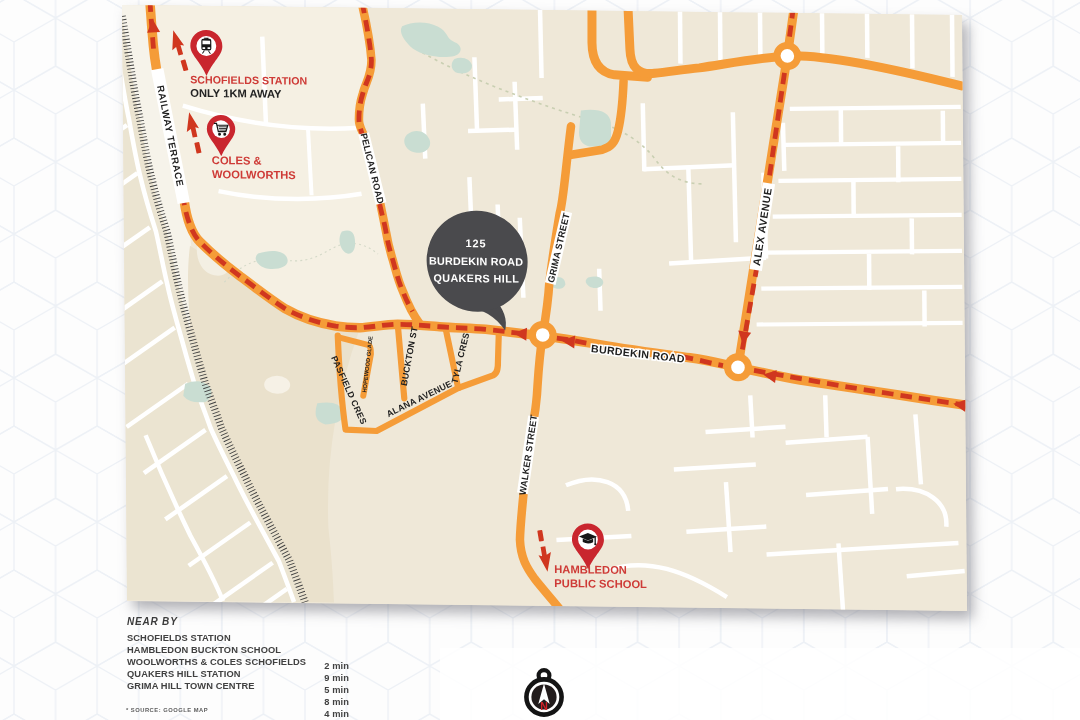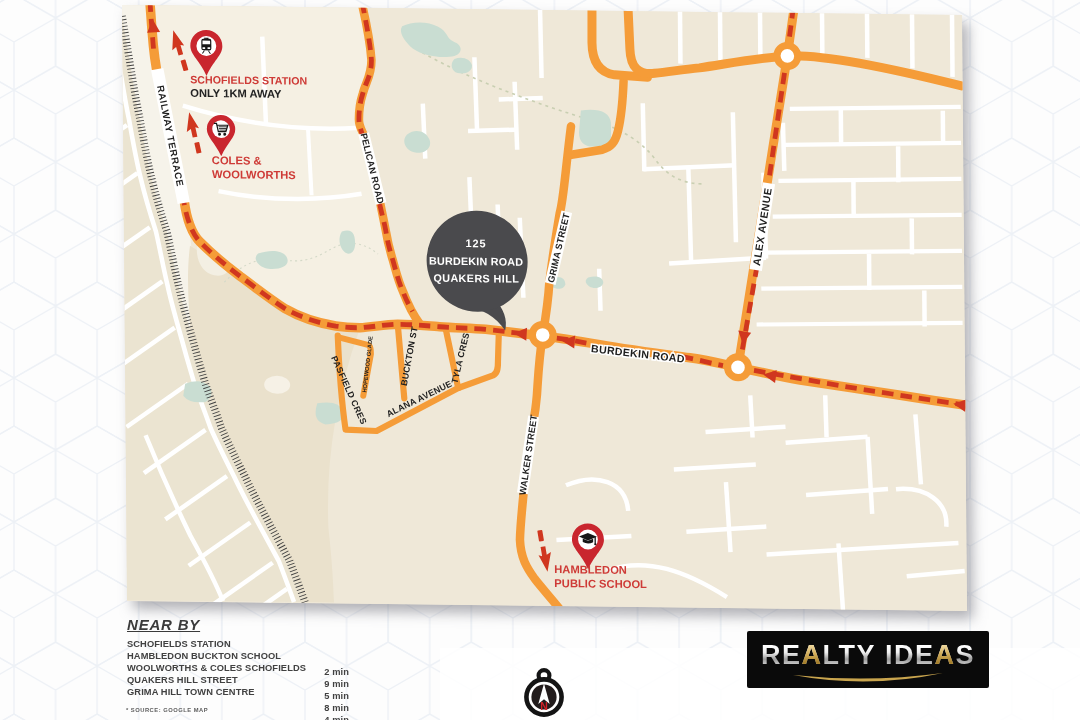--- a/index.html
+++ b/index.html
@@ -3,21 +3,21 @@
 <meta charset="utf-8">
 <style>
   html,body{margin:0;padding:0;width:1080px;height:720px;overflow:hidden;background:#fefefe;
     font-family:"Liberation Sans", sans-serif;}
   #page{position:relative;width:1080px;height:720px;overflow:hidden;}
   #hexbg{position:absolute;left:0;top:0;}
   #map{position:absolute;left:122px;top:5px;width:840px;height:596px;overflow:hidden;
     transform:matrix(1,0.0119,0.0084,1,0,0);transform-origin:0 0;
     background:#f0e9da;box-shadow:6px 8px 13px rgba(115,115,124,0.55);}
   #nearby{position:absolute;left:127px;top:616px;width:240px;color:#3c3c3c;}
-  #nearby h3{font-style:italic;font-weight:bold;font-size:15px;letter-spacing:0.8px;margin:0 0 6px 0;color:#3b3b3b;text-decoration:underline;}
+  #nearby h3{font-style:italic;font-weight:bold;font-size:10px;letter-spacing:0.8px;margin:0 0 6px 0;color:#3b3b3b;}
   .row{position:relative;width:222px;height:12.1px;font-size:9.3px;font-weight:bold;letter-spacing:0.1px;color:#414141;white-space:nowrap;}
   .row .min{position:absolute;right:0;top:0;margin-top:28px;}
   #src{position:absolute;left:126px;top:707px;font-size:5.8px;letter-spacing:0.5px;color:#5c5c5c;font-weight:bold;}
   #logo{position:absolute;left:747px;top:631px;width:242px;height:57px;background:#0a0a0a;border-radius:2px;}
   #logotext{position:absolute;left:0;top:9px;width:242px;text-align:center;font-size:27px;font-weight:bold;letter-spacing:1.5px;
     background:linear-gradient(180deg,#ffffff 18%,#efefef 40%,#9b9b9b 62%,#d8d8d8 85%);
     -webkit-background-clip:text;background-clip:text;color:transparent;}
   #logotext .ga{background:linear-gradient(180deg,#f5e2ae 10%,#d4af5c 45%,#a57f2c 75%,#c9a54e 95%);
     -webkit-background-clip:text;background-clip:text;color:transparent;}
   #compass{position:absolute;left:518px;top:664px;}
@@ -476,32 +476,26 @@
           <text x="427.5" y="577" font-size="11.2" font-weight="bold" fill="#CE3A36" letter-spacing="0">PUBLIC SCHOOL</text>
         </g>
   </svg>
   </div>
 
   <div id="nearby">
     <h3>NEAR BY</h3>
     <div class="row"><span>SCHOFIELDS STATION</span><span class="min">2 min</span></div>
     <div class="row"><span>HAMBLEDON BUCKTON SCHOOL</span><span class="min">9 min</span></div>
     <div class="row"><span>WOOLWORTHS &amp; COLES SCHOFIELDS</span><span class="min">5 min</span></div>
-    <div class="row"><span>QUAKERS HILL STREET</span><span class="min">8 min</span></div>
+    <div class="row"><span>QUAKERS HILL STATION</span><span class="min">8 min</span></div>
     <div class="row"><span>GRIMA HILL TOWN CENTRE</span><span class="min">4 min</span></div>
   </div>
 
   <div id="src">* SOURCE: GOOGLE MAP</div>
 
-  <div id="logo">
-    <div id="logotext">RE<span class="ga">A</span>LTY&nbsp;IDE<span class="ga">A</span>S</div>
-    <svg width="242" height="57" style="position:absolute;left:0;top:0;">
-      <path d="M 46,44 Q 121,58 196,42 Q 122,52 46,44 Z" fill="#c9a54e"></path>
-    </svg>
-  </div>
 
   <svg id="compass" width="52" height="58" viewBox="0 0 52 58">
     <circle cx="26" cy="11.5" r="5.4" fill="none" stroke="#141414" stroke-width="4.2"></circle>
     <circle cx="26" cy="33" r="17.6" fill="#ffffff" stroke="#141414" stroke-width="4.6"></circle>
     <circle cx="26" cy="33" r="12.6" fill="#221c1c"></circle>
     <path d="M26,19.5 L20.3,40 L26,35.2 L31.7,40 Z" fill="#ffffff"></path>
     <text x="26" y="45.5" font-size="10.5" font-weight="bold" fill="#cf2127" text-anchor="middle">N</text>
   </svg>
 </div>
 

